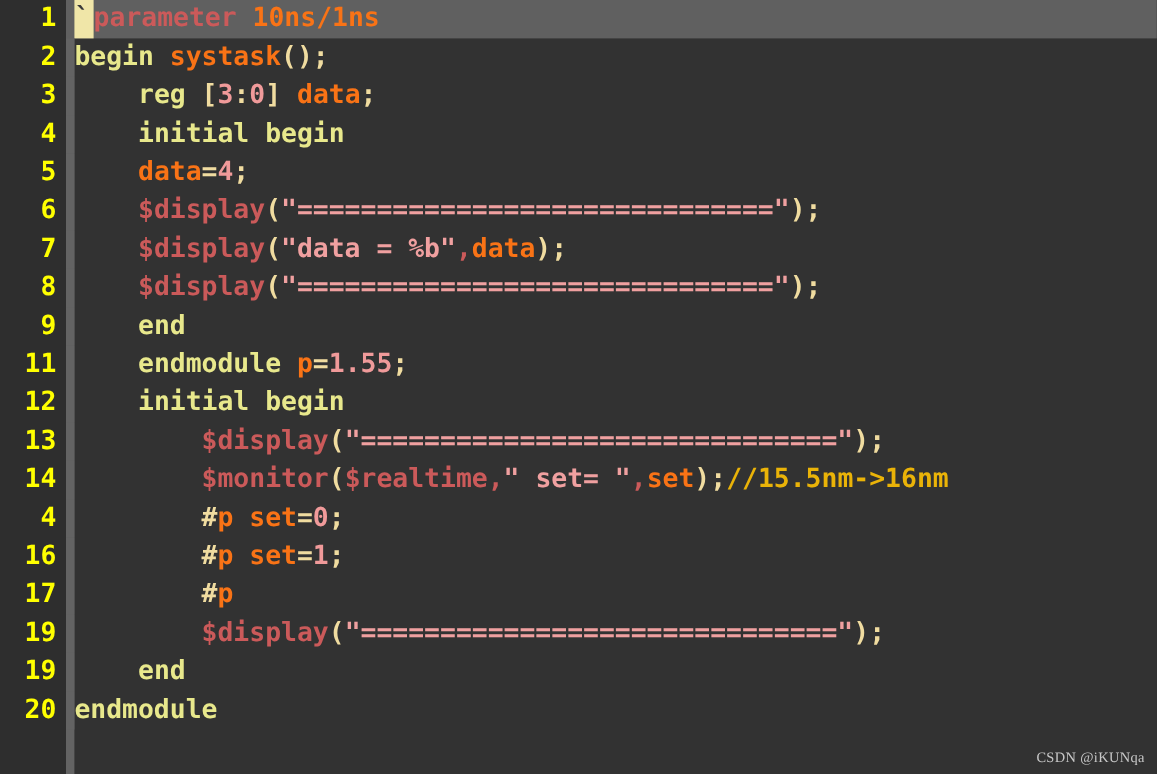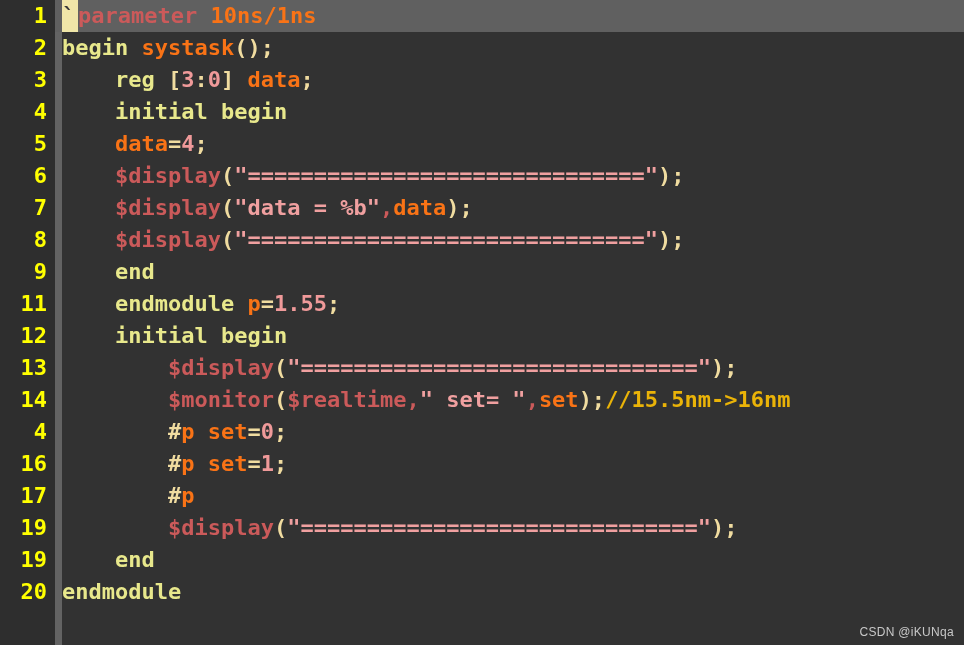--- a/index.html
+++ b/index.html
@@ -100,21 +100,21 @@
     background: #f0e6a8;
     color: #3a3a3a;
     width: 16px;
     text-align: left;
   }
 
   .watermark {
     position: absolute;
     right: 10px;
     bottom: 6px;
-    font-family: Liberation Sans, sans-serif;
+    font-family: Liberation Serif, serif;
     font-size: 12px;
     font-weight: normal;
     color: #c8c8c8;
     letter-spacing: 0.3px;
   }
 </style>
 </head>
 <body>
 
 <div id="editor">

